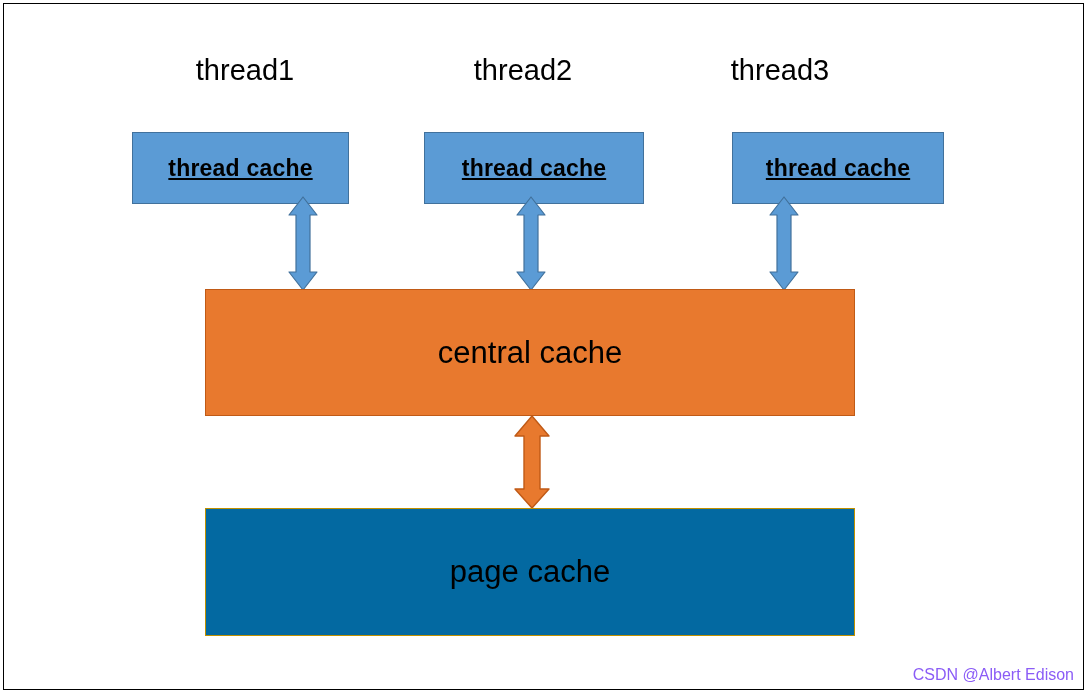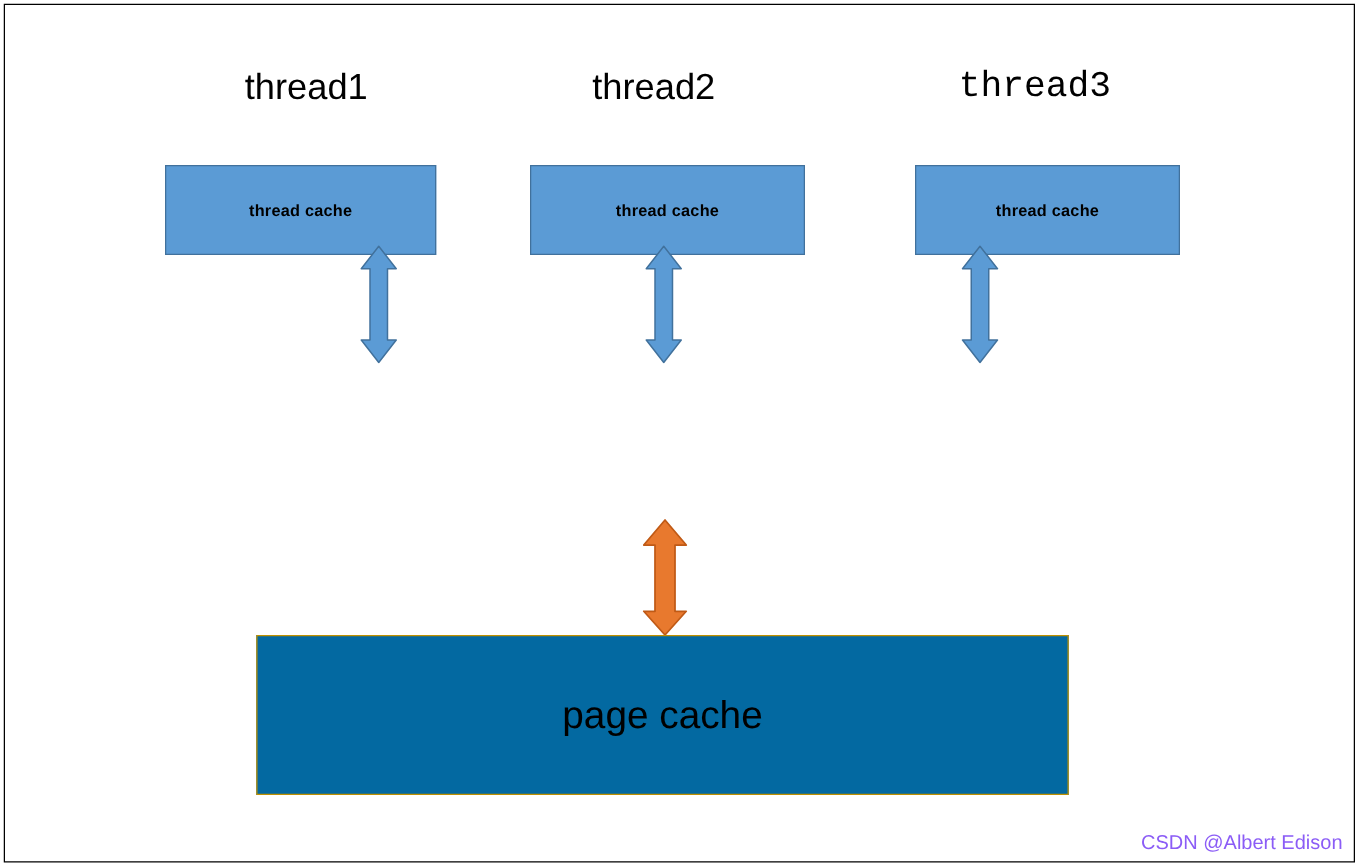--- a/index.html
+++ b/index.html
@@ -48,25 +48,26 @@
     top: 132px;
     height: 72px;
     background: #5B9BD5;
     border: 1px solid #41719C;
     box-sizing: border-box;
     display: flex;
     align-items: center;
     justify-content: center;
   }
   .thread-box-label {
-    font-size: 13px;
+    font-size: 23px;
     font-weight: bold;
     color: #000000;
     letter-spacing: 0.2px;
     font-family: "Liberation Sans", sans-serif;
+    text-decoration: underline;
   }
 
   
   .bar {
     position: absolute;
     left: 205px;
     width: 650px;
     box-sizing: border-box;
     display: flex;
     align-items: center;
@@ -111,21 +112,21 @@
 </style>
 </head>
 <body>
 
 <div id="canvas">
 
   <div class="frame-border"></div>
 
   <div class="thread-label" style="left:145px;">thread1</div>
   <div class="thread-label" style="left:423px;text-align:center;">thread2</div>
-  <div class="thread-label" style="left:728px;font-family:Liberation Mono, monospace;">thread3</div>
+  <div class="thread-label" style="left:680px;">thread3</div>
 
   <div class="thread-box" style="left:132px; width:217px;">
     <span class="thread-box-label">thread cache</span>
   </div>
 
   <div class="thread-box" style="left:424px; width:220px;">
     <span class="thread-box-label">thread cache</span>
   </div>
 
   <div class="thread-box" style="left:732px; width:212px;">
@@ -143,20 +144,23 @@
       <polygon points="16,1 30,19 23,19 23,76 30,76 16,94 2,76 9,76 9,19 2,19" fill="#5B9BD5" stroke="#41719C" stroke-width="1.2" stroke-linejoin="round"></polygon>
     </svg>
   </div>
 
   <div class="arrow" style="left:768px; top:196px;">
     <svg width="32" height="95" viewBox="0 0 32 95" aria-hidden="true">
       <polygon points="16,1 30,19 23,19 23,76 30,76 16,94 2,76 9,76 9,19 2,19" fill="#5B9BD5" stroke="#41719C" stroke-width="1.2" stroke-linejoin="round"></polygon>
     </svg>
   </div>
 
+  <div class="bar bar-central">
+    <span class="bar-label">central cache</span>
+  </div>
 
   <div class="arrow" style="left:512px; top:415px;">
     <svg width="40" height="94" viewBox="0 0 40 94" aria-hidden="true">
       <polygon points="20,1 37,21 28,21 28,74 37,74 20,93 3,74 12,74 12,21 3,21" fill="#E8792E" stroke="#C05A16" stroke-width="1.4" stroke-linejoin="round"></polygon>
     </svg>
   </div>
 
   <div class="bar bar-page">
     <span class="bar-label">page cache</span>
   </div>

